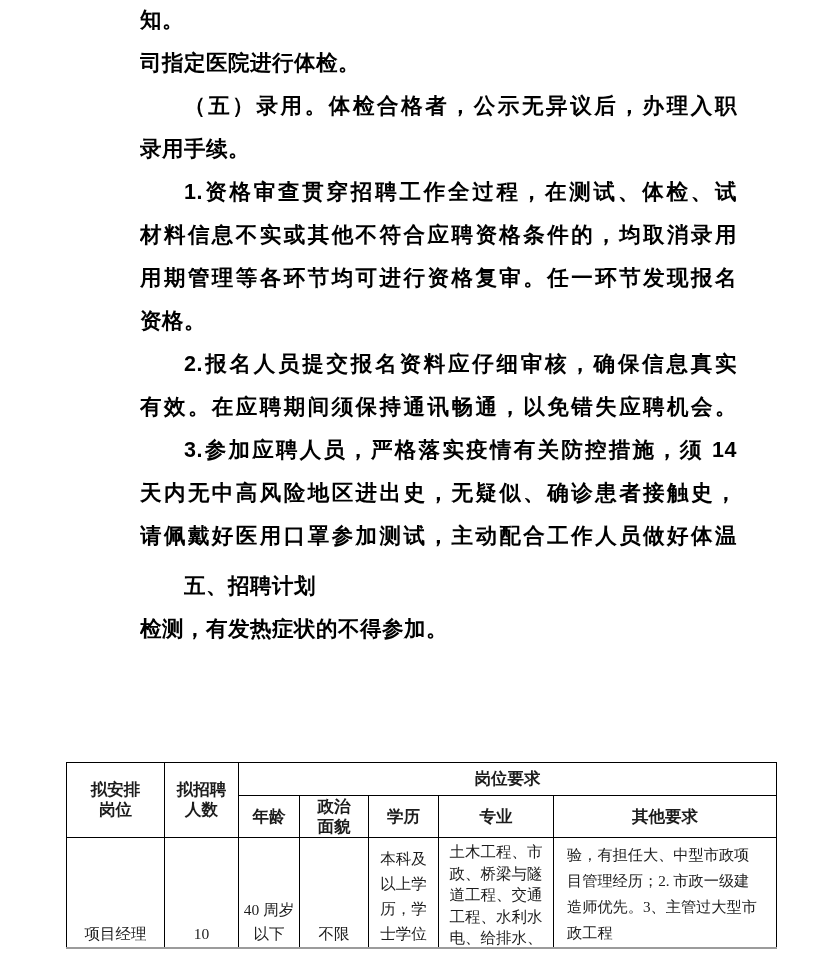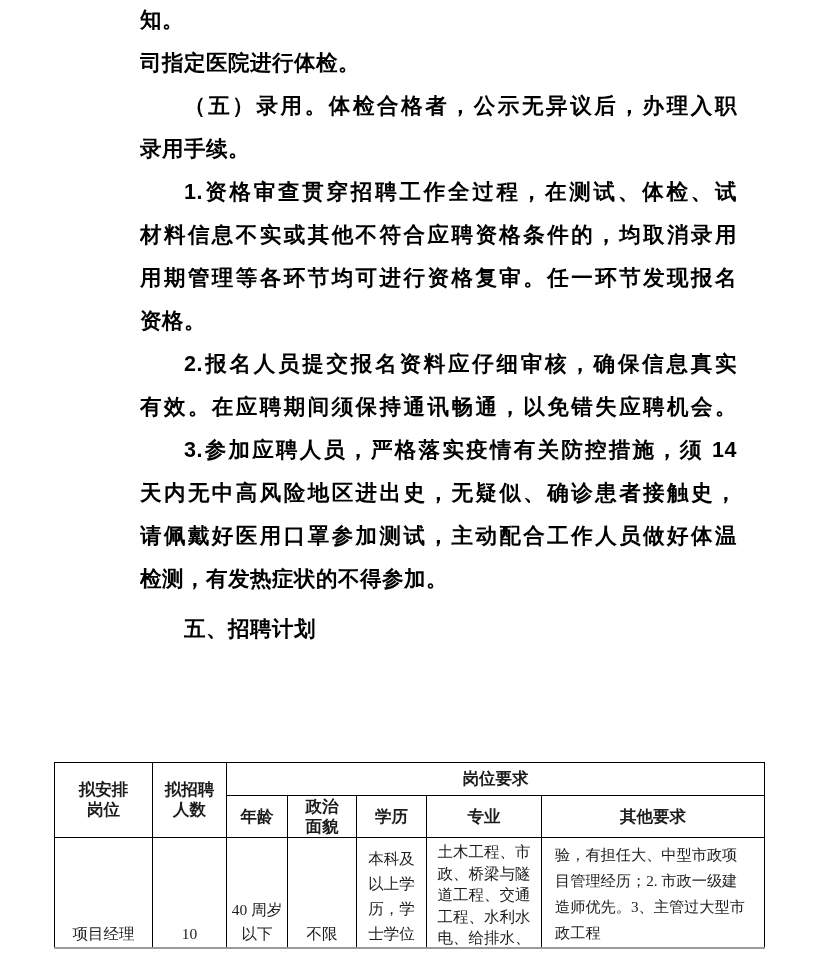--- a/index.html
+++ b/index.html
@@ -27,21 +27,21 @@
     text-align: justify;
     overflow: hidden;
   }
   .line.jst { text-align-last: justify; }
   .line.indent { text-indent: 44px; }
   .line.gap { margin-top: 7px; }
 
   
   .table-wrap {
     position: absolute;
-    left: 54px; top: 762px;
+    left: 66px; top: 762px;
   }
   table.recruit {
     border-collapse: collapse;
     table-layout: fixed;
     width: 710px;
     font-family: "Liberation Serif", serif;
     color: #1c1c1c;
   }
   table.recruit th, table.recruit td {
     border: 1px solid #000;
@@ -95,22 +95,22 @@
   <div class="line">录用手续。</div>
   <div class="line indent jst">1.资格审查贯穿招聘工作全过程，在测试、体检、试</div>
   <div class="line jst">材料信息不实或其他不符合应聘资格条件的，均取消录用</div>
   <div class="line jst">用期管理等各环节均可进行资格复审。任一环节发现报名</div>
   <div class="line">资格。</div>
   <div class="line indent jst">2.报名人员提交报名资料应仔细审核，确保信息真实</div>
   <div class="line jst">有效。在应聘期间须保持通讯畅通，以免错失应聘机会。</div>
   <div class="line indent jst">3.参加应聘人员，严格落实疫情有关防控措施，须 14</div>
   <div class="line jst">天内无中高风险地区进出史，无疑似、确诊患者接触史，</div>
   <div class="line jst">请佩戴好医用口罩参加测试，主动配合工作人员做好体温</div>
+  <div class="line indent gap">五、招聘计划</div>
   <div class="line">检测，有发热症状的不得参加。</div>
-  <div class="line indent gap">五、招聘计划</div>
 </div>
 
 <div class="table-wrap">
   <table class="recruit">
     <colgroup>
       <col style="width:98px">
         <col style="width:74px">
         <col style="width:61px">
       <col style="width:69px">
         <col style="width:70px">

